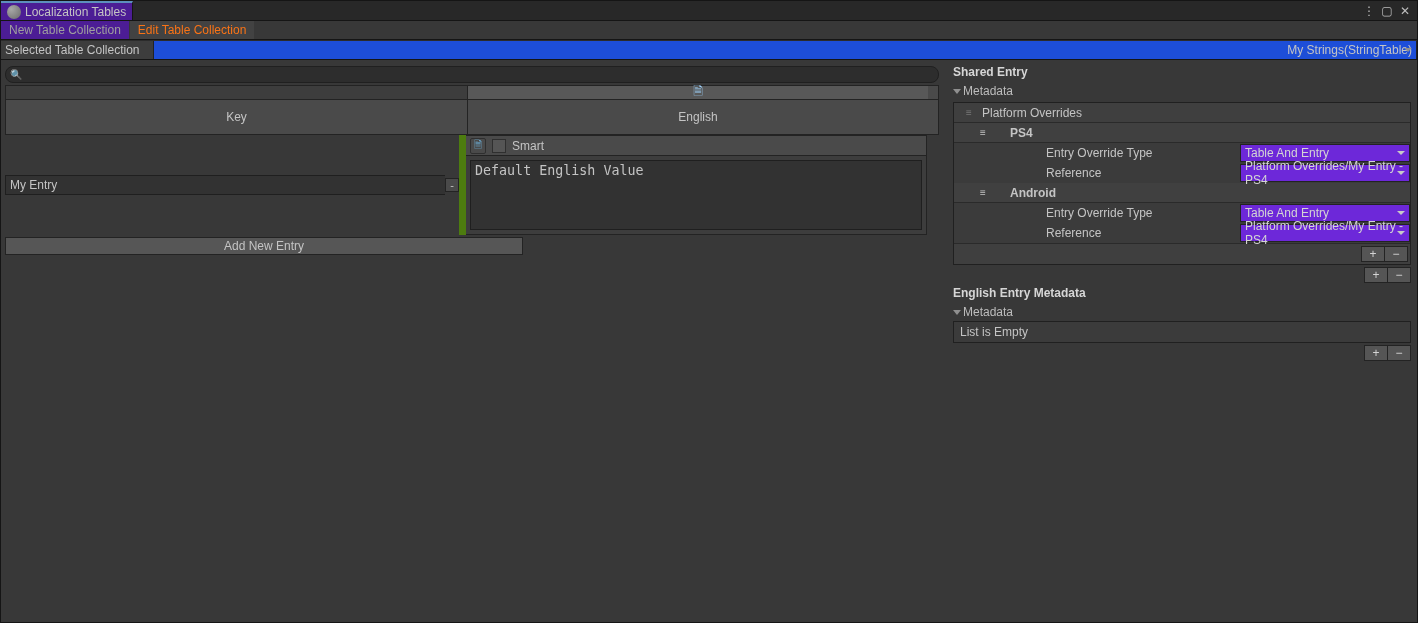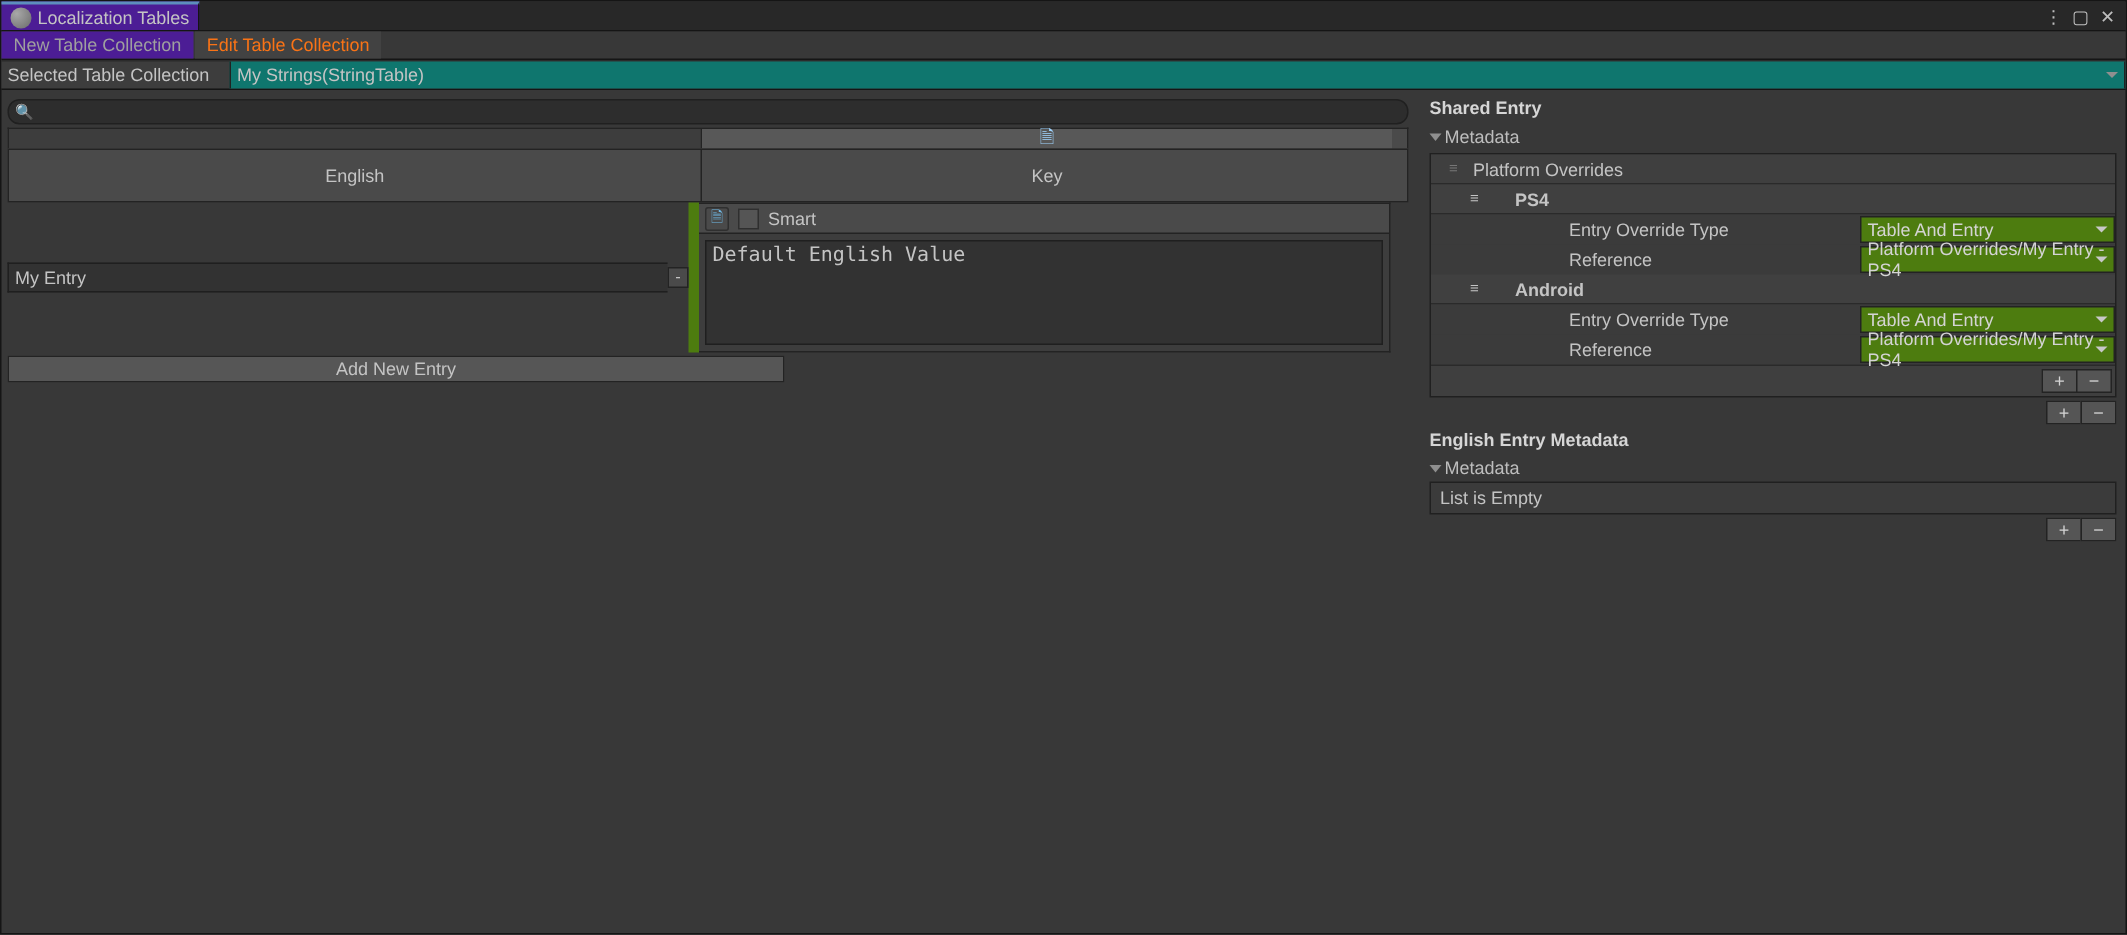--- a/index.html
+++ b/index.html
@@ -57,22 +57,22 @@
   .sub-tab.dim { background: #4c1d95; color: #9f9f9f; }
 
   
   .field-row {
     height: 19px; display: flex; align-items: center;
     background: #3d3d3d; border-top: 1px solid #2b2b2b;
   }
   .field-label { width: 152px; padding-left: 4px; color: #c4c4c4; }
   .field-input {
     flex: 1; height: 100%;
-    background: #0f766e; border: none; color: #c4c4c4;
-    padding: 0 4px; border-left: 1px solid #222; border-right: 1px solid #222;
+    background: #1d4ed8; border: none; color: #c4c4c4;
+    padding: 0 4px; border-left: 1px solid #222; border-right: 1px solid #222; justify-content: flex-end;
   }
   .field-dd { position: relative; }
   .field-dd .dd-caret {
     position: absolute; right: 4px; top: 50%; transform: translateY(-50%);
     width: 0; height: 0; border-left: 4px solid transparent; border-right: 4px solid transparent;
     border-top: 4px solid #8f8f8f;
   }
 
   
   .split { flex: 1; display: flex; min-height: 0; border-top: 1px solid #151515; }
@@ -145,21 +145,21 @@
   }
   .po-row .indent  { width: 28px; display:flex; justify-content:center; color:#777; }
   .po-row .indent2 { width: 56px; }
   .po-row .grip { letter-spacing:-2px; font-size:10px; }
   .po-label { flex:1; color:#c4c4c4; }
   .plat-name { font-weight:600; }
   .prop-row { display:flex; align-items:center; height:20px; background:#3b3b3b;gap:36px; }
   .prop-row .indent { width: 56px; }
   .prop-row .plabel { width: 158px; color:#c4c4c4; }
   .prop-row .dd, .dd {
-    flex:1; height:18px; background:#4d7c0f; border:1px solid #232323; position:relative;
+    flex:1; height:18px; background:#6d28d9; border:1px solid #232323; position:relative;
     display:flex; align-items:center; padding:0 4px; color:#d4d4d4;
   }
   .dd .dd-caret {
     position:absolute; right:4px; top:50%; transform:translateY(-50%);
     width:0;height:0;border-left:4px solid transparent;border-right:4px solid transparent;border-top:4px solid #c8c8c8;
   }
   .box-footer {
     display:flex; justify-content:flex-end; gap:0; padding:2px; background:#3f3f3f; border-top:1px solid #2a2a2a;
   }
   .outer-footer { display:flex; justify-content:flex-end; gap:0; margin-top:2px; }
@@ -210,22 +210,22 @@
         <span class="sicon">🔍</span>
         <input placeholder="" style="">
       </div>
 
       <div class="grid">
         <div class="grid-row1">
           <div class="hcell blank"></div>
           <div class="hcell grab">🗎</div>
         </div>
         <div class="grid-row2">
+          <div class="hcell col-header">Key</div>
           <div class="hcell col-header">English</div>
-          <div class="hcell col-header">Key</div>
         </div>
 
         <div class="entry-row">
           <div class="key-wrap">
             <div class="key-cell">My Entry</div>
             <div class="key-remove">-</div>
           </div>
           <div class="val-col">
             <div class="val-tools">
               <div class="doc-icon">🗎</div>

